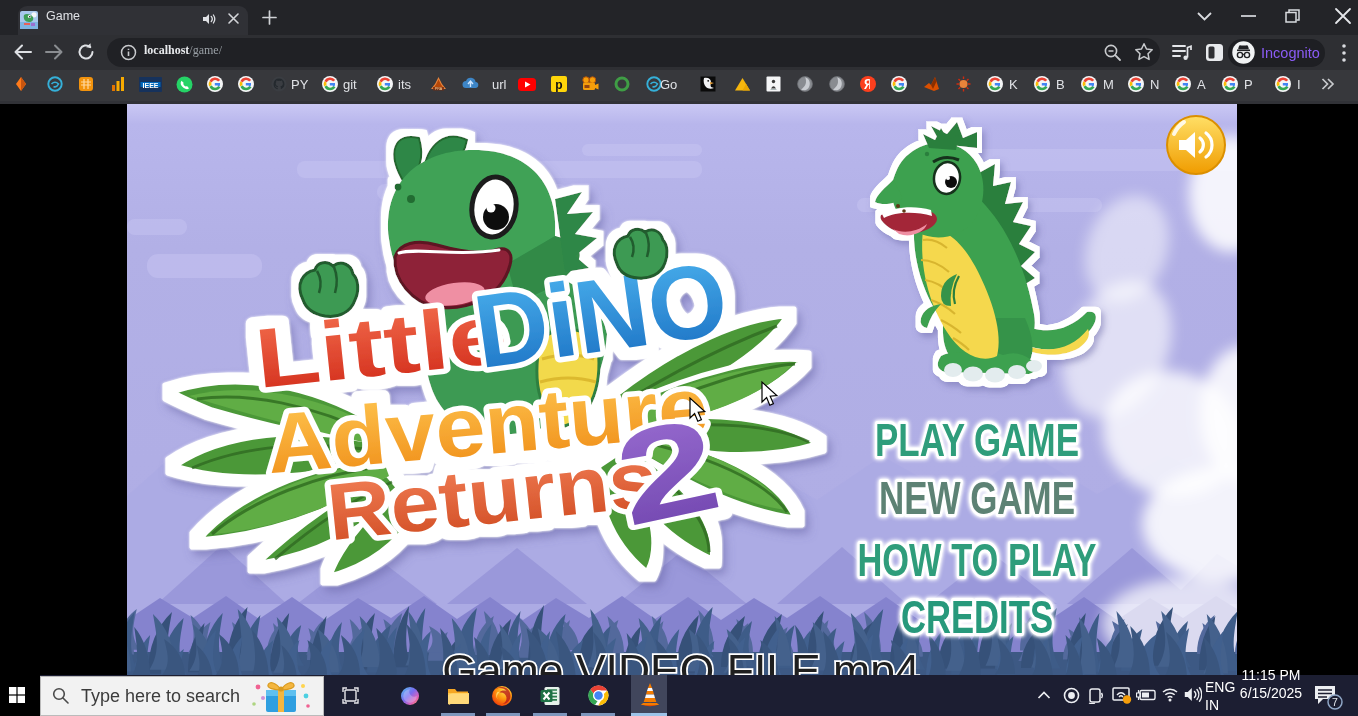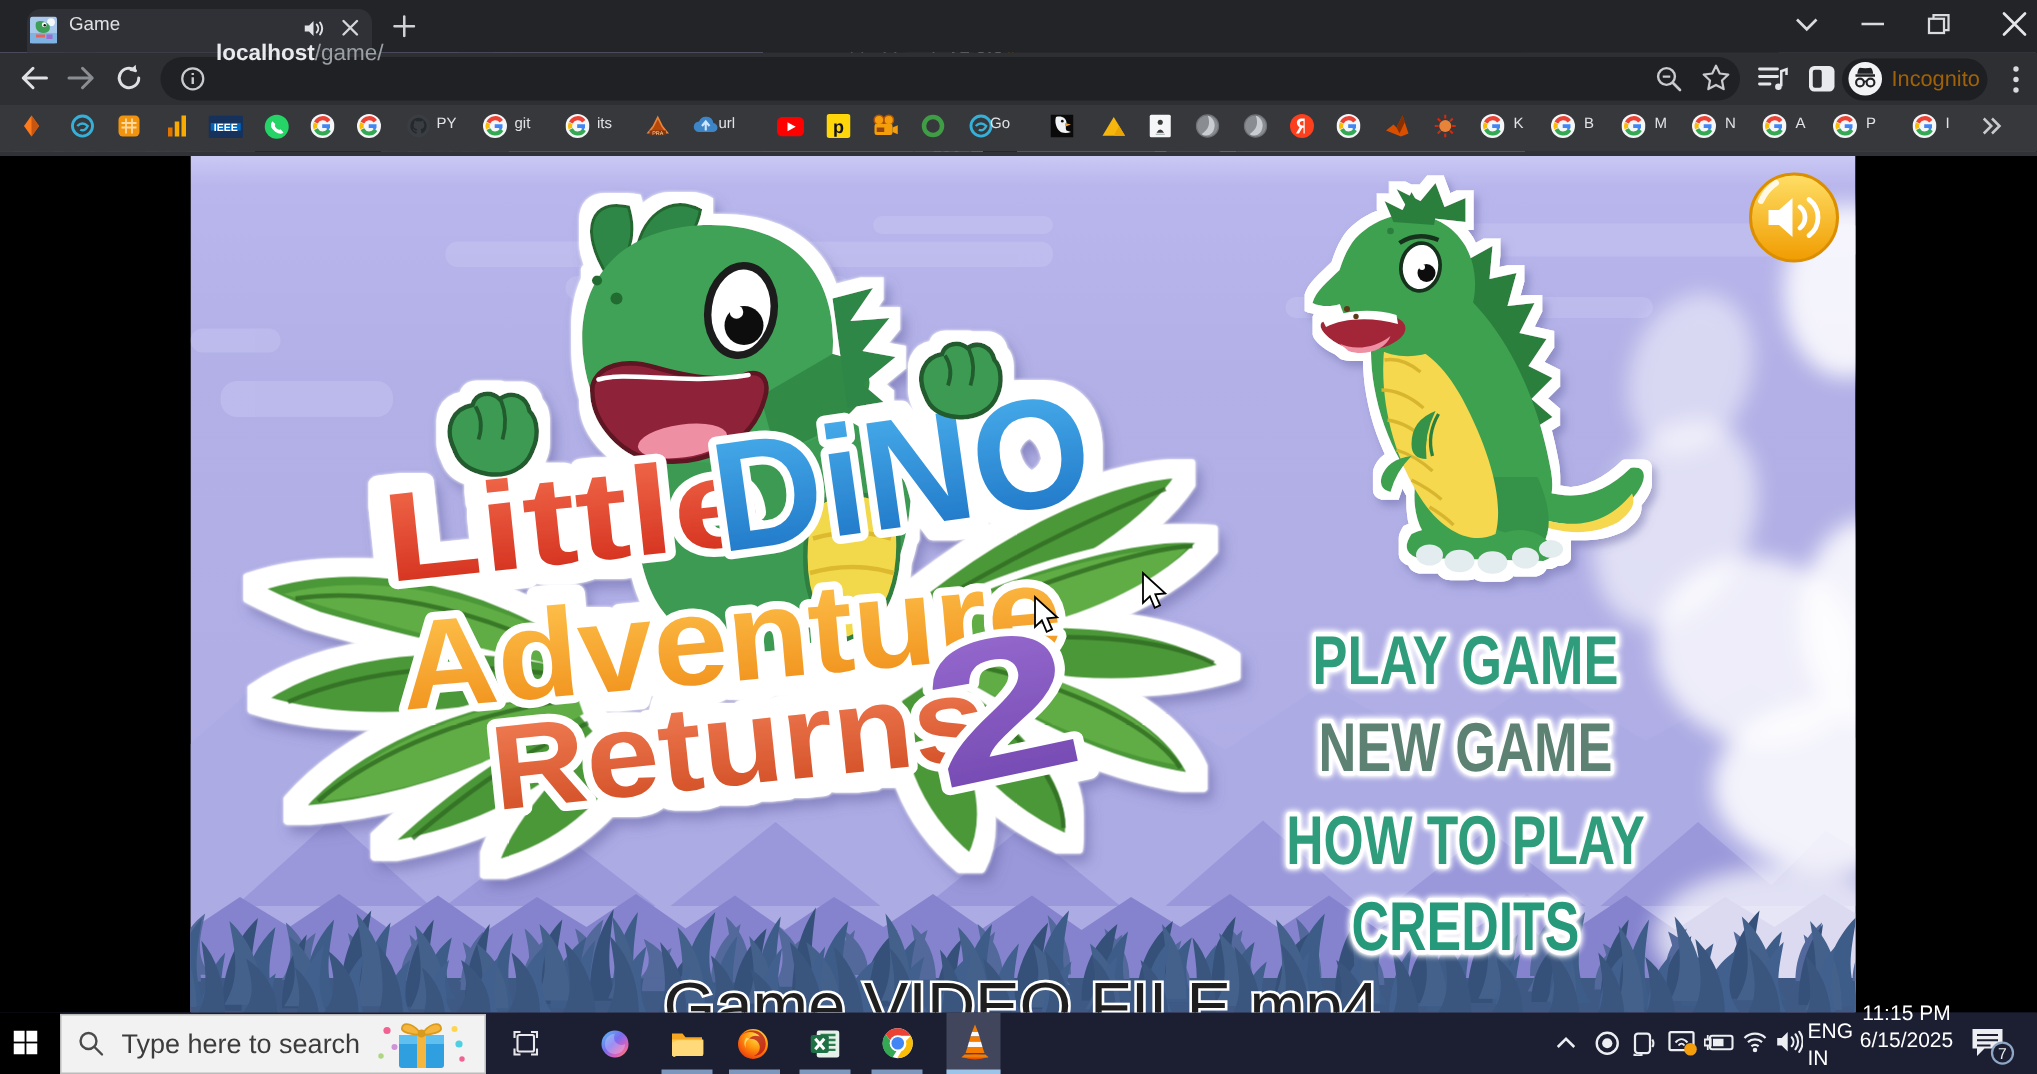--- a/index.html
+++ b/index.html
@@ -5,25 +5,25 @@
   * { margin:0; padding:0; box-sizing:border-box; }
   html,body { width:1358px; height:716px; overflow:hidden; background:#000; font-family:"Liberation Sans",sans-serif; -webkit-font-smoothing:antialiased; }
   .abs { position:absolute; }
   #stage { position:relative; width:1358px; height:560px; transform:translateZ(0); }
   
   #frame { left:0; top:0; width:1358px; height:35px; background:#232428; }
   #tab { left:18px; top:6px; width:230px; height:29px; background:#303136; border-radius:9px 9px 0 0; }
   #tabtitle { left:46px; top:9px; color:#dfe1e5; font-size:12.5px; }
   #navbar { left:0; top:35px; width:1358px; height:35px; background:#2e2f33; }
   #pill { left:107px; top:38px; width:1053px; height:29px; background:#202125; border-radius:15px; }
-  #urltext { left:144px; top:27px; font-size:15px; color:#e8eaed; }
+  #urltext { left:144px; top:43px; font-size:12px; color:#e8eaed;font-family:Liberation Serif, serif; }
   #urltext span { color:#9aa0a6; }
   #bookmarks { left:0; top:70px; width:1358px; height:31px; background:#37383c; }
   #bmstrip { left:0; top:101px; width:1358px; height:3px; background:#313237; }
-  .bmlabel { position:absolute; top:77px; color:#e0e2e6; font-size:10px; }
+  .bmlabel { position:absolute; top:77px; color:#e0e2e6; font-size:13px; }
   
   #content { left:0; top:104px; width:1358px; height:571px; background:#000; }
   #game { left:127px; top:104px; width:1110px; height:571px; }
   
   #taskbar { left:0; top:675px; width:1358px; height:41px; background:#1c1e32; }
   #searchbox { left:40px; top:676px; width:284px; height:40px; background:#f2f2f2; border:1px solid #bbb; }
   #searchtext { left:81px; top:686px; font-size:18px; color:#3c3c3c; }
   #engin { left:1205px; top:678px; width:34px; color:#fff; font-size:14px; text-align:left; line-height:18px; }
   #clock { left:1236px; top:666px; width:70px; color:#fff; font-size:14px; text-align:center; line-height:18px; }
 </style>
@@ -103,21 +103,21 @@
   </svg>
   <div class="abs" style="left:1228px;top:38.5px;width:97px;height:28px;background:#1e1f23;border-radius:14px"></div>
   <svg class="abs" style="left:1232px;top:41px" width="23" height="23" viewBox="0 0 23 23">
     <circle cx="11.5" cy="11.5" r="11.2" fill="#f1f3f4"></circle>
     <path d="M6.2 8.2 Q6.7 4.5 8 4.2 Q9 4.5 11.5 4.5 Q14 4.5 15 4.2 Q16.3 4.5 16.8 8.2 Z" fill="#202124"></path>
     <path d="M5 9.3 H18" stroke="#202124" stroke-width="1.6"></path>
     <circle cx="8" cy="14" r="2.6" fill="none" stroke="#202124" stroke-width="1.4"></circle>
     <circle cx="15" cy="14" r="2.6" fill="none" stroke="#202124" stroke-width="1.4"></circle>
     <path d="M10.6 13.6 q0.9 -0.7 1.8 0" stroke="#202124" stroke-width="1.2" fill="none"></path>
   </svg>
-  <div class="abs" style="left:1261px;top:45px;color:#a16207;font-size:14.5px">Incognito</div>
+  <div class="abs" style="left:1261px;top:45px;color:#8b5cf6;font-size:14.5px">Incognito</div>
   <svg class="abs" style="left:1341px;top:43px" width="6" height="20" viewBox="0 0 6 20">
     <circle cx="3" cy="3" r="1.8" fill="#d9dbdf"></circle>
       <circle cx="3" cy="10" r="1.8" fill="#d9dbdf"></circle>
       <circle cx="3" cy="17" r="1.8" fill="#d9dbdf"></circle>
   </svg>
   <div id="bookmarks" class="abs"></div>
   <div id="bmstrip" class="abs"></div>
   <svg width="0" height="0" style="position:absolute">
     <defs>
       <g id="gg">
@@ -185,21 +185,21 @@
   <svg class="abs" style="left:430px;top:76px" width="17" height="16" viewBox="0 0 17 16">
     <path d="M8.5 1 L12 8 L16 13 H1 L5 8 Z" fill="#e8833a"></path>
     <path d="M8.5 3.5 L11 8.5 L13.5 12 H3.5 L6 8.5 Z" fill="#b54708"></path>
     <rect x="3" y="11" width="11" height="3.4" fill="#7a2e0e" opacity=".85"></rect>
     <text x="8.5" y="14" font-size="3.6" fill="#ffd9a0" text-anchor="middle" font-family="Liberation Sans">PRA</text>
   </svg>
   <svg class="abs" style="left:462px;top:76px" width="17" height="16" viewBox="0 0 17 16">
     <path d="M4 12 a3.5 3.5 0 0 1 0 -7 a5 5 0 0 1 9.6 1 a3 3 0 0 1 -0.6 6 z" fill="#3d85c6"></path>
     <path d="M8.5 5 L8.5 11 M6 8 L8.5 5 L11 8" stroke="#cfe6ff" stroke-width="1.4" fill="none"></path>
   </svg>
-  <div class="bmlabel" style="left:479px">url</div>
+  <div class="bmlabel" style="left:492px">url</div>
   <svg class="abs" style="left:518px;top:78px" width="18" height="13" viewBox="0 0 18 13">
     <rect width="18" height="13" rx="3.5" fill="#f00"></rect>
     <path d="M7 3.5 L12.5 6.5 L7 9.5 Z" fill="#fff"></path>
   </svg>
   <svg class="abs" style="left:551px;top:76px" width="16" height="16" viewBox="0 0 16 16">
     <rect width="16" height="16" rx="2" fill="#ffd60a"></rect>
     <text x="8" y="12.5" font-size="12" font-weight="bold" fill="#111" text-anchor="middle" font-family="Liberation Sans">p</text>
   </svg>
   <svg class="abs" style="left:581px;top:76px" width="18" height="16" viewBox="0 0 18 16">
     <circle cx="5" cy="4" r="3.2" fill="#f59e0b" stroke="#b45309" stroke-width="1"></circle>

